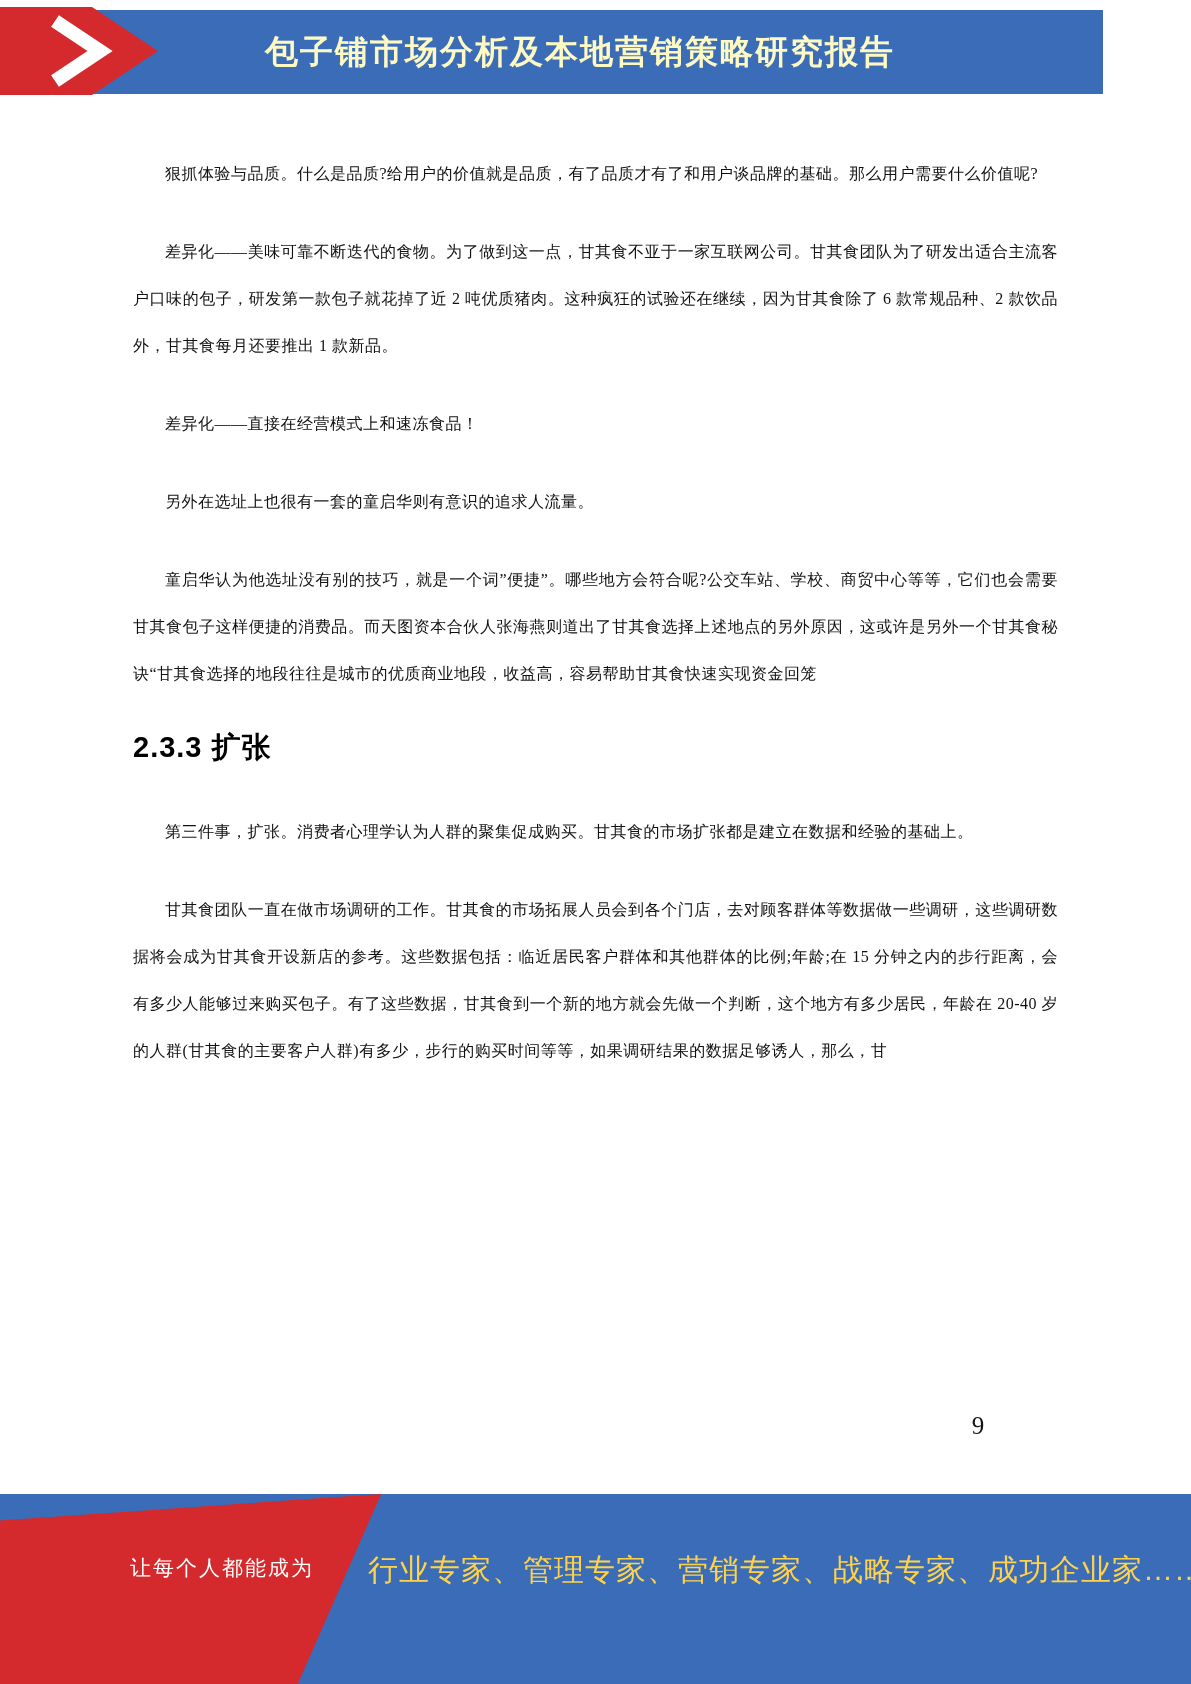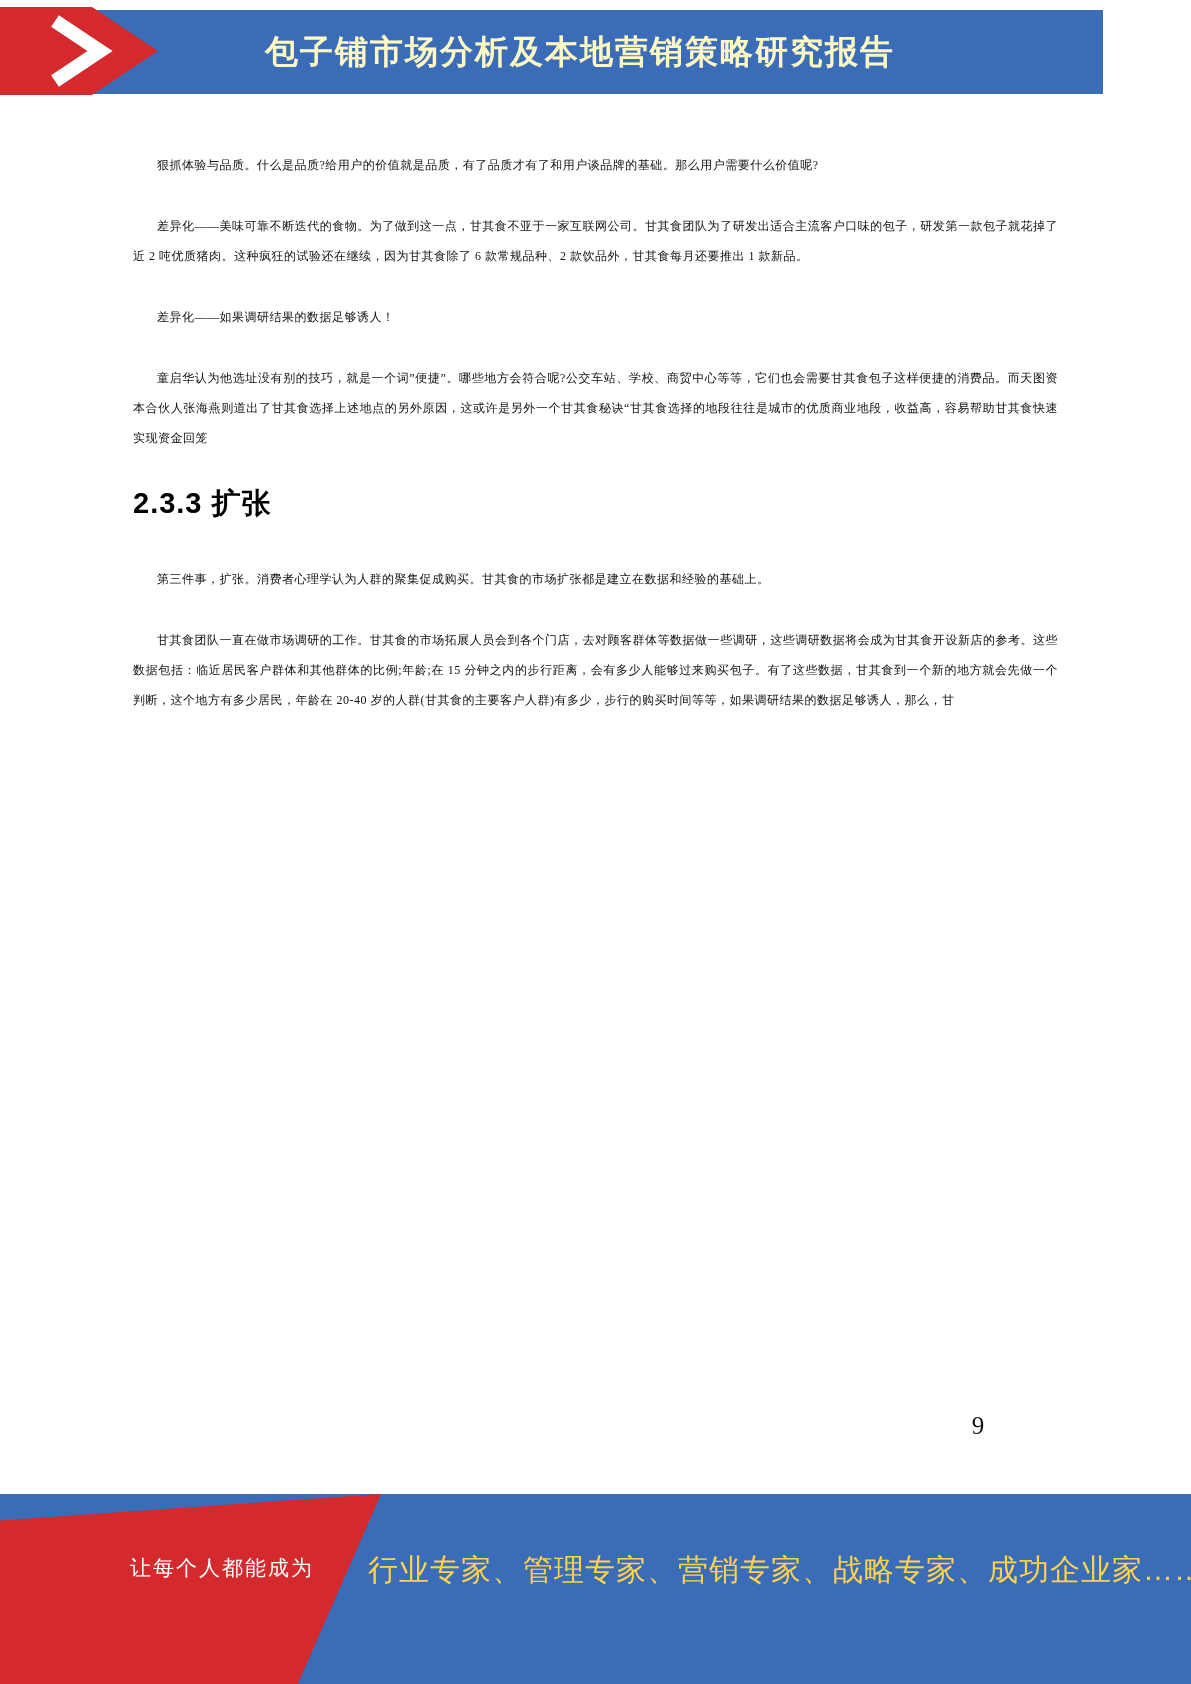--- a/index.html
+++ b/index.html
@@ -44,22 +44,22 @@
   }
 
   
   .content {
     position: absolute;
     top: 150px;
     left: 133px;
     width: 925px;
   }
   .content p {
-    font-size: 12px;
-    line-height: 30px;
+    font-size: 16px;
+    line-height: 47px;
     text-align: justify;
     text-indent: 2em;
     margin-bottom: 31px;
     letter-spacing: 0.5px;
   }
   .section-heading {
     font-family: "Liberation Sans", "DejaVu Sans", sans-serif;
     font-weight: bold;
     font-size: 29px;
     color: #000000;
@@ -124,21 +124,22 @@
     <span class="header-title">包子铺市场分析及本地营销策略研究报告</span>
   </div>
   <svg class="header-arrow" viewBox="0 0 165 92" aria-hidden="true">
     <polygon points="0,2 92,2 158,46 92,90 0,90" fill="#d42a2e"></polygon>
     <polyline points="55,16 100,46 55,76" fill="none" stroke="#ffffff" stroke-width="14"></polyline>
   </svg>
 
   <div class="content">
     <p>狠抓体验与品质。什么是品质?给用户的价值就是品质，有了品质才有了和用户谈品牌的基础。那么用户需要什么价值呢?</p>
     <p>差异化——美味可靠不断迭代的食物。为了做到这一点，甘其食不亚于一家互联网公司。甘其食团队为了研发出适合主流客户口味的包子，研发第一款包子就花掉了近 2 吨优质猪肉。这种疯狂的试验还在继续，因为甘其食除了 6 款常规品种、2 款饮品外，甘其食每月还要推出 1 款新品。</p>
-    <p>差异化——如果调研结果的数据足够诱人！</p>
+    <p>差异化——直接在经营模式上和速冻食品！</p>
+    <p>另外在选址上也很有一套的童启华则有意识的追求人流量。</p>
     <p>童启华认为他选址没有别的技巧，就是一个词”便捷”。哪些地方会符合呢?公交车站、学校、商贸中心等等，它们也会需要甘其食包子这样便捷的消费品。而天图资本合伙人张海燕则道出了甘其食选择上述地点的另外原因，这或许是另外一个甘其食秘诀“甘其食选择的地段往往是城市的优质商业地段，收益高，容易帮助甘其食快速实现资金回笼</p>
     <h2 class="section-heading">2.3.3 扩张</h2>
     <p>第三件事，扩张。消费者心理学认为人群的聚集促成购买。甘其食的市场扩张都是建立在数据和经验的基础上。</p>
     <p>甘其食团队一直在做市场调研的工作。甘其食的市场拓展人员会到各个门店，去对顾客群体等数据做一些调研，这些调研数据将会成为甘其食开设新店的参考。这些数据包括：临近居民客户群体和其他群体的比例;年龄;在 15 分钟之内的步行距离，会有多少人能够过来购买包子。有了这些数据，甘其食到一个新的地方就会先做一个判断，这个地方有多少居民，年龄在 20-40 岁的人群(甘其食的主要客户人群)有多少，步行的购买时间等等，如果调研结果的数据足够诱人，那么，甘</p>
   </div>
 
   <div class="page-number">9</div>
 
   <div class="footer-bar">
     <div class="footer-red"></div>

